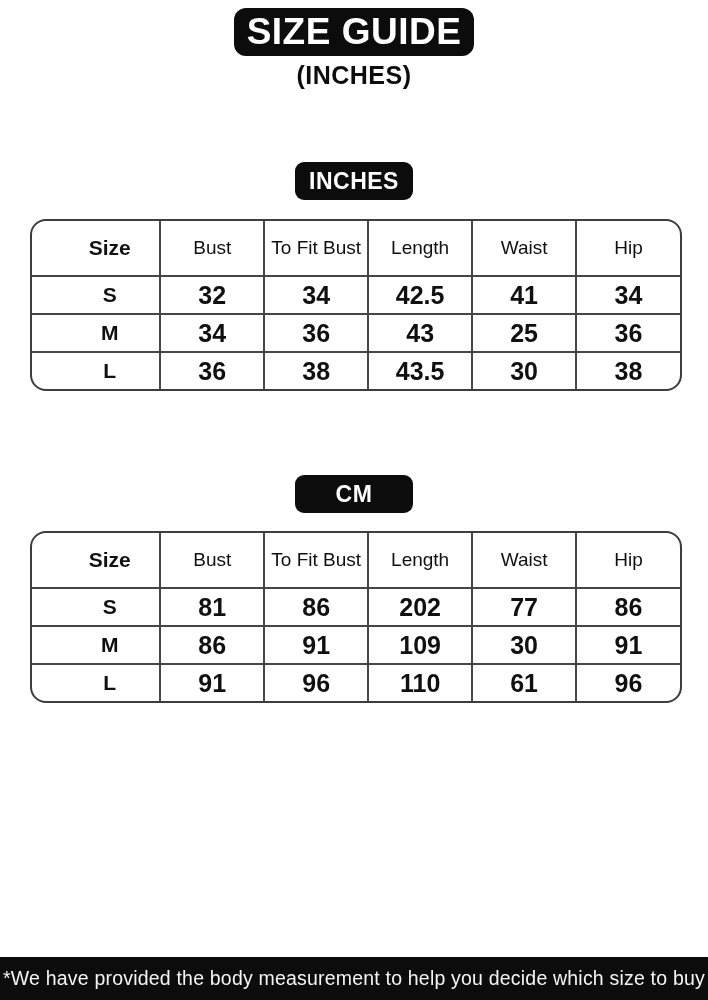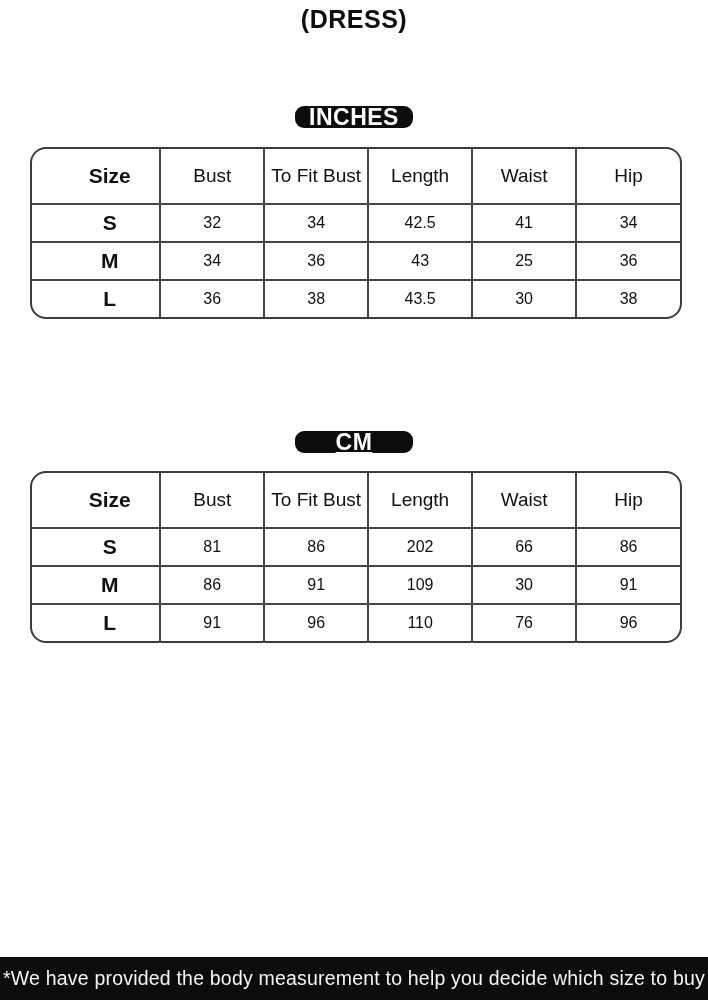--- a/index.html
+++ b/index.html
@@ -36,32 +36,32 @@
     font-size: 25px;
     font-weight: bold;
     letter-spacing: 0.5px;
   }
 
   
   .unit-label {
     margin: 0 auto;
     width: fit-content;
     min-width: 92px;
-    height: 22px;
+    height: 38px;
     padding: 0 13px;
     background: #0c0c0c;
     border-radius: 9px;
     color: #ffffff;
     font-size: 23px;
     font-weight: bold;
     letter-spacing: 0.5px;
     display: flex; align-items: center; justify-content: center;
   }
   .label-inches { margin-top: 72px; }
-  .label-cm     { margin-top: 112px; text-decoration: underline; }
+  .label-cm     { margin-top: 84px; }
 
   
   .table-wrap {
     margin: 19px 26px 0 30px;
     border: 2px solid #3d3d3d;
     border-radius: 16px;
     overflow: hidden;
     background: #ffffff;
   }
   .table-wrap.cm { margin-top: 18px; }
@@ -86,22 +86,22 @@
     height: 54px;
     font-size: 19px;
     font-weight: normal;
   }
   .size-table thead th.size-col {
     font-weight: bold;
     font-size: 21px;
   }
   .size-table tbody td {
     height: 36px;
-    font-size: 16px;
-    font-weight: normal;
+    font-size: 25px;
+    font-weight: bold;
   }
   .size-table tbody td.size-col {
     font-weight: bold;
     font-size: 21px;
   }
 
   
   .footnote {
     position: absolute;
     left: 0; right: 0; bottom: 0;
@@ -114,22 +114,25 @@
     font-size: 19.5px;
     letter-spacing: 0.2px;
     white-space: nowrap;
   }
 </style>
 </head>
 <body>
 
 <div class="page">
 
-
-  <div class="subtitle">(DRESS)</div>
+  <div class="title-box">
+    <span class="title-text">SIZE GUIDE</span>
+  </div>
+
+  <div class="subtitle">(INCHES)</div>
 
   <div class="unit-label label-inches">INCHES</div>
   <div class="table-wrap inches">
       <table class="size-table">
         <colgroup>
           <col style="width: 19.8%;">
           <col style="width: 16.04%;">
           <col style="width: 16.04%;">
           <col style="width: 16.04%;">
           <col style="width: 16.04%;">
@@ -194,37 +197,37 @@
             <th>Waist</th>
             <th>Hip</th>
           </tr>
         </thead>
         <tbody>
           <tr>
             <td class="size-col">S</td>
             <td>81</td>
             <td>86</td>
             <td>202</td>
-            <td>66</td>
+            <td>77</td>
             <td>86</td>
           </tr>
           <tr>
             <td class="size-col">M</td>
             <td>86</td>
             <td>91</td>
             <td>109</td>
             <td>30</td>
             <td>91</td>
           </tr>
           <tr>
             <td class="size-col">L</td>
             <td>91</td>
             <td>96</td>
             <td>110</td>
-            <td>76</td>
+            <td>61</td>
             <td>96</td>
           </tr>
         </tbody>
       </table>
     </div>
 
   <div class="footnote">
     <span>*We have provided the body measurement to help you decide which size to buy</span>
   </div>
 

